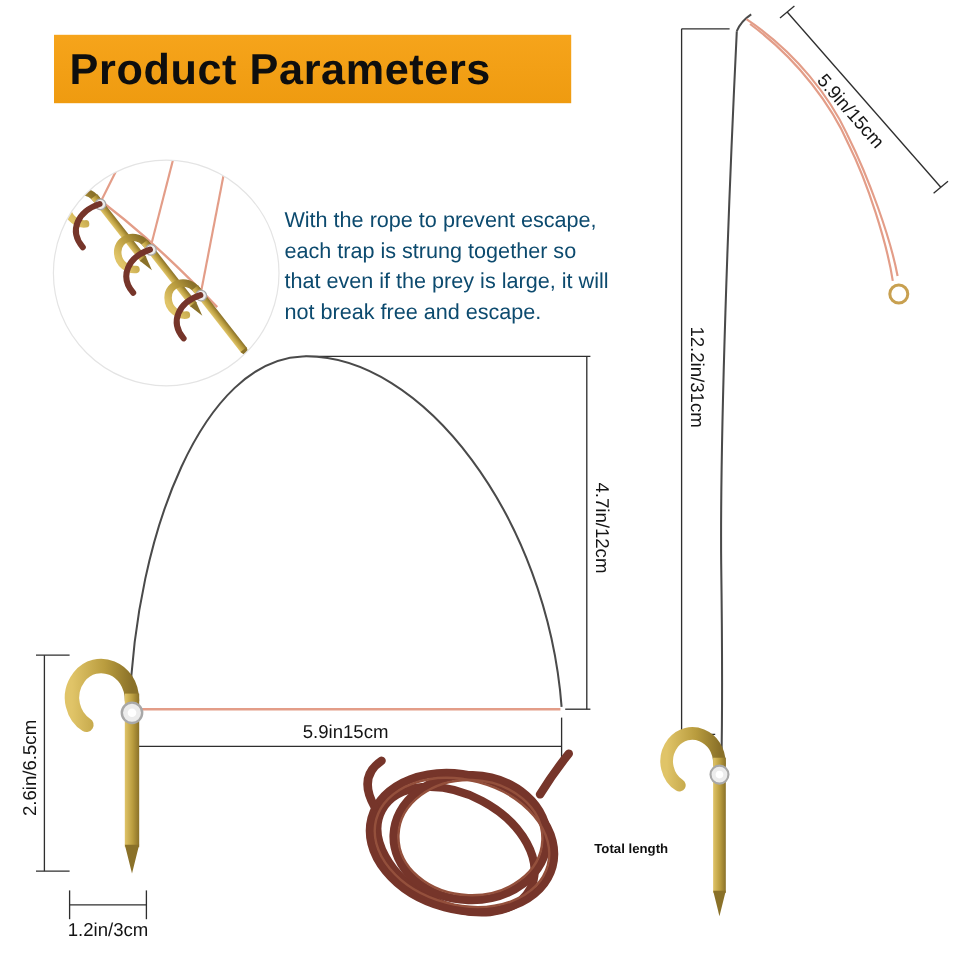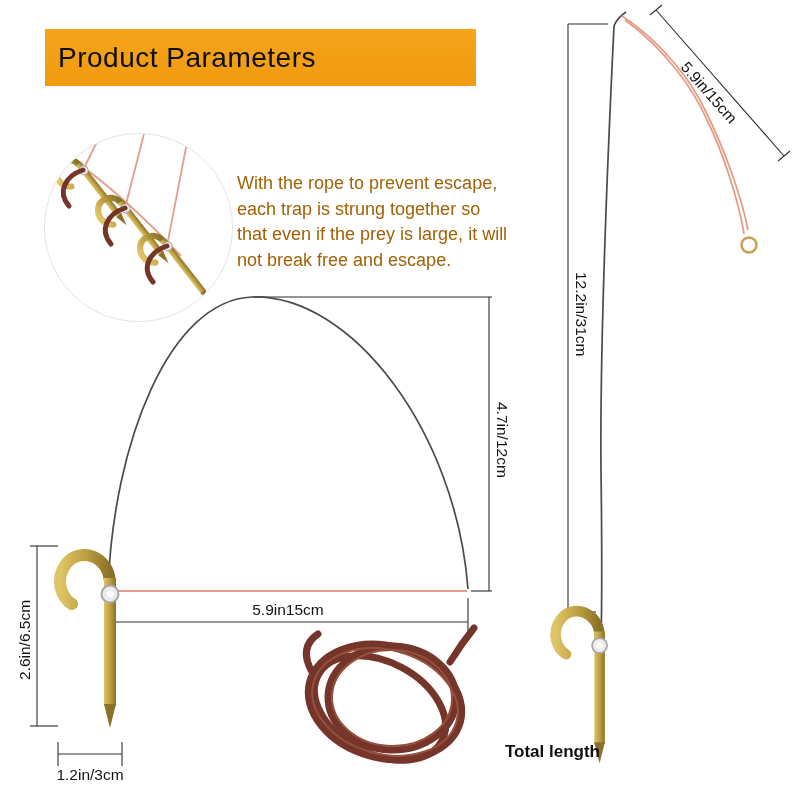--- a/index.html
+++ b/index.html
@@ -1,26 +1,26 @@
 <!DOCTYPE html>
 <html style="--banner: #F6A41B; --brass: #C2A143; --rope: #E39D88; --cord: #76352A; --wire: #4A4A4A; --dim: #2E2E2E;"><head>
 <meta charset="utf-8">
 <style>
   html,body{margin:0;padding:0}
   .page{position:relative;width:800px;height:800px;background:#ffffff;
         font-family:"Liberation Sans",sans-serif;overflow:hidden}
   .banner{position:absolute;left:45px;top:29px;width:418px;height:57px;
           background:linear-gradient(180deg,var(--banner,#F6A41B),#EF9B10);
           display:flex;align-items:center;padding-left:13px}
-  .banner .title{font-size:28px;font-weight:normal;color:#0e0e0e;letter-spacing:.5px;white-space:nowrap}
+  .banner .title{font-size:36px;font-weight:bold;color:#0e0e0e;letter-spacing:.5px;white-space:nowrap}
   .inset{position:absolute;left:44px;top:133px;width:187px;height:187px;border-radius:50%;
          overflow:hidden;border:1px solid #e4e4e4;background:#fff}
-  .desc{position:absolute;left:237px;top:153px;width:274px;font-size:18px;line-height:1.42;color:#a16207}
-  .total{position:absolute;left:452px;top:741px;width:148px;text-align:right;
-         font-weight:bold;font-size:17px;color:#101010;line-height:1.3}
+  .desc{position:absolute;left:237px;top:153px;width:274px;font-size:18px;line-height:1.42;color:#0c4a6e}
+  .total{position:absolute;left:452px;top:701px;width:148px;text-align:center;
+         font-weight:bold;font-size:11px;color:#101010;line-height:1.3}
   .diagram{position:absolute;left:0;top:0}
   .dim{stroke:var(--dim,#2e2e2e);stroke-width:1.1;fill:none}
   .wire{stroke:var(--wire,#4a4a4a);stroke-width:1.7;fill:none}
   .ropeln{stroke:var(--rope,#E39D88);fill:none}
   .cordln{stroke:var(--cord,#76352A);fill:none}
   .dim-label{font-family:"Liberation Sans",sans-serif;font-size:15.5px;fill:#141414}
 </style>
 </head>
 <body>
 

